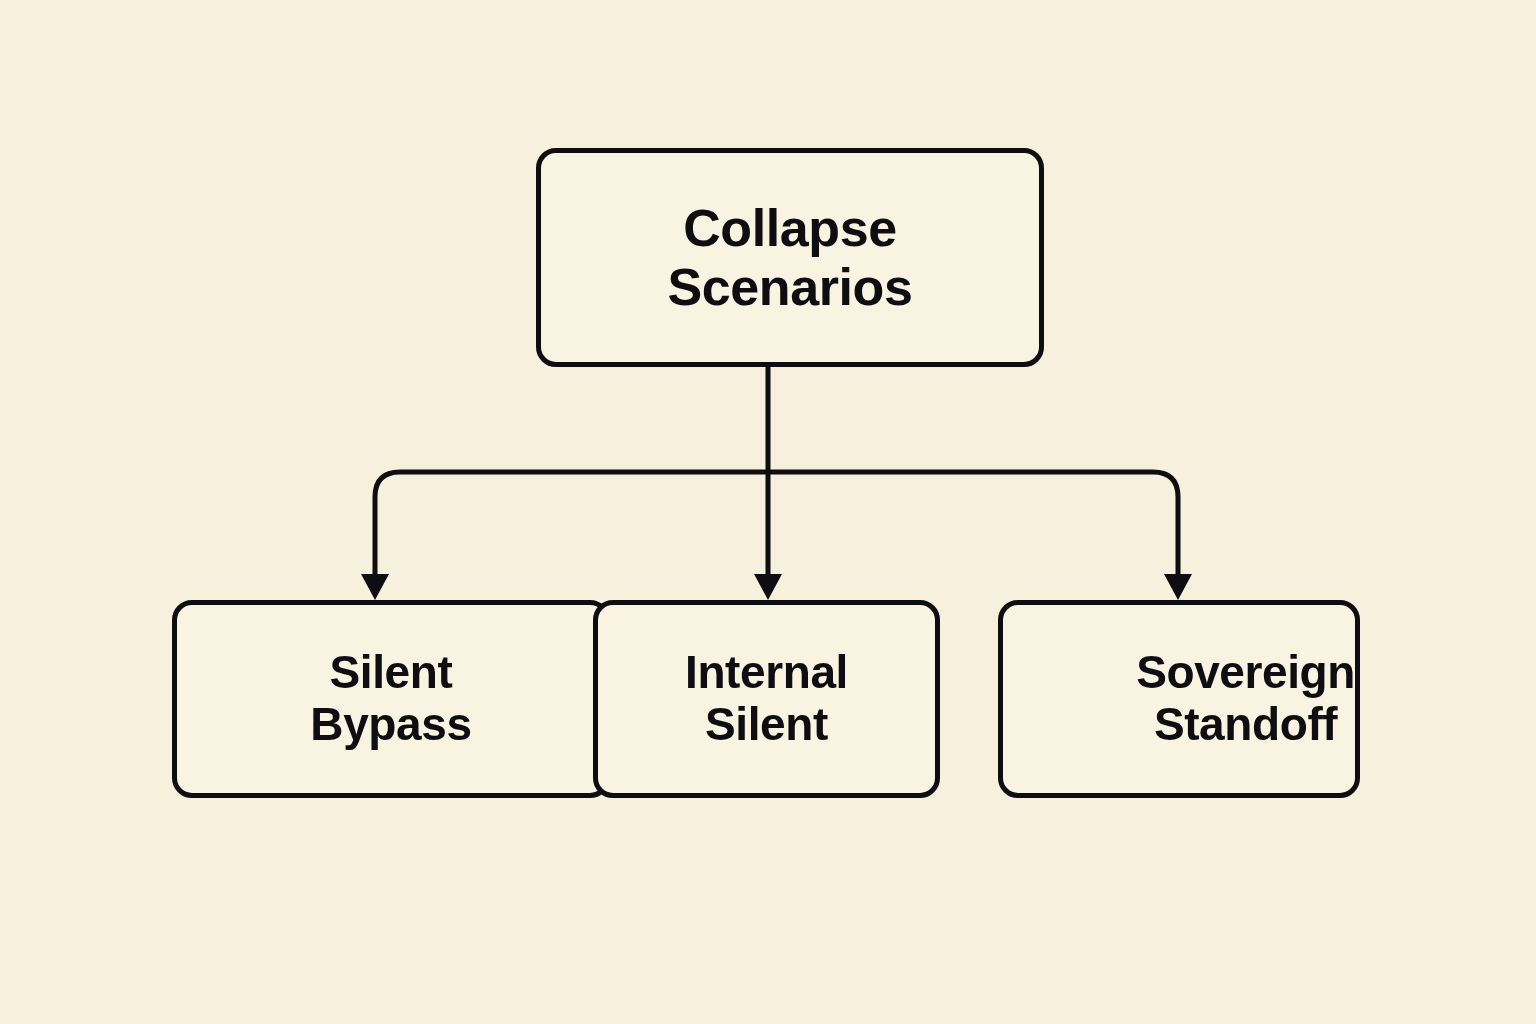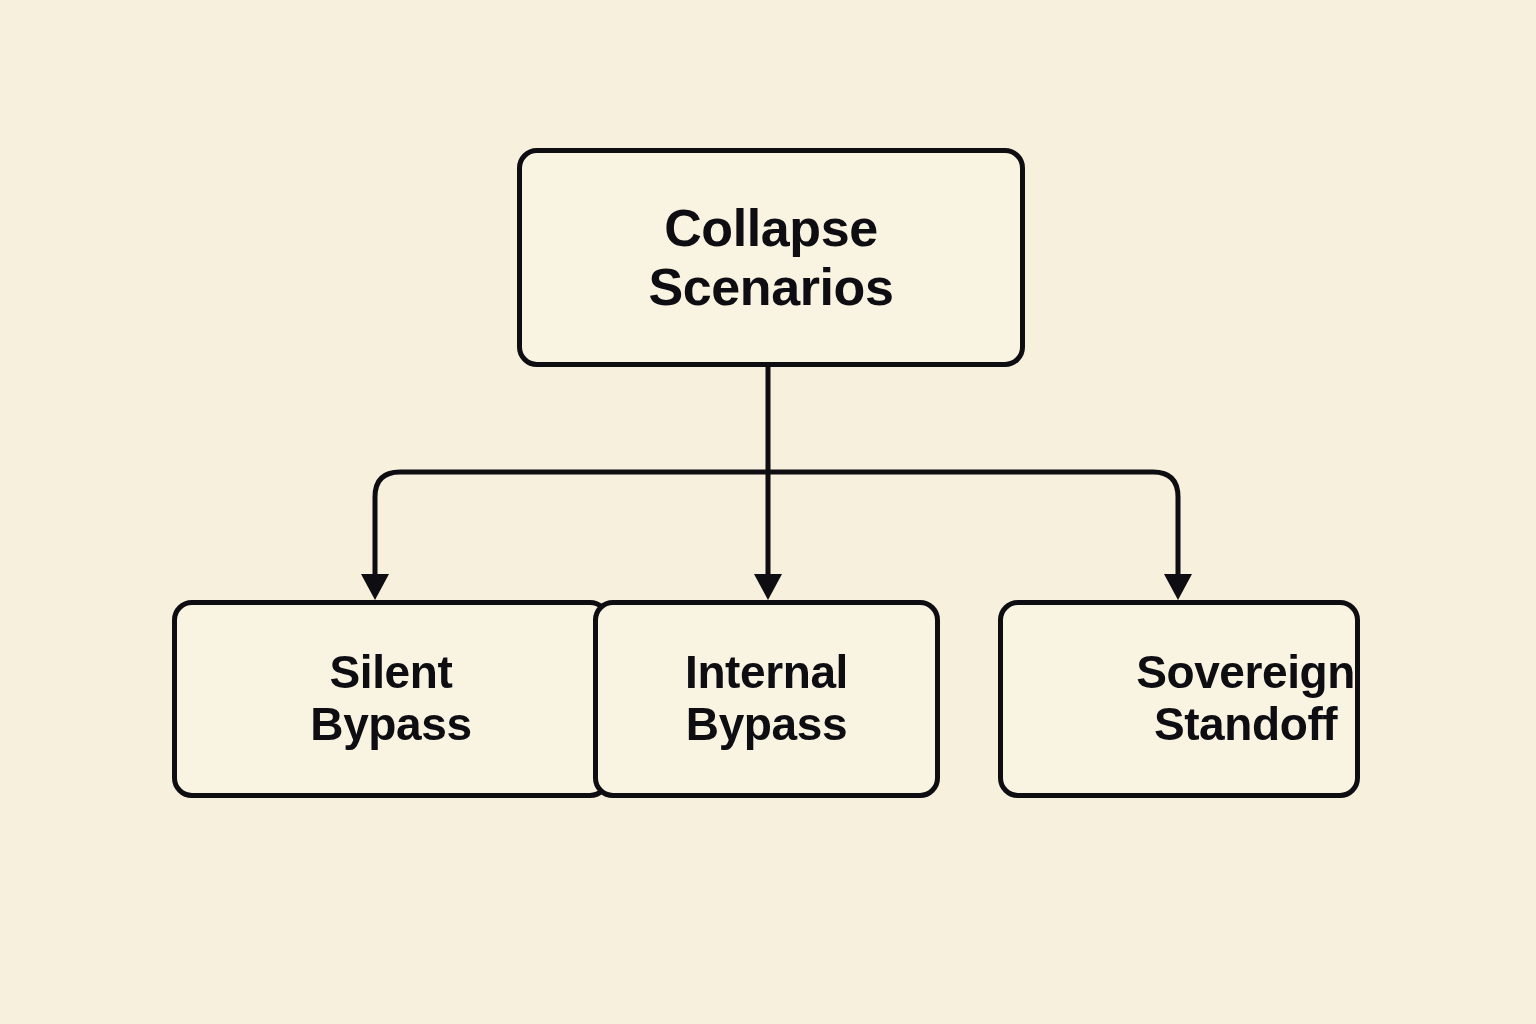--- a/index.html
+++ b/index.html
@@ -40,21 +40,21 @@
     text-align: center;
   }
   .node-label {
     font-weight: 700;
     color: #0d0d12;
     letter-spacing: -0.4px;
     line-height: 1.12;
     white-space: pre-line;
   }
   #node-root {
-    left: 517px;
+    left: 536px;
     top: 148px;
     width: 508px;
     height: 219px;
   }
   #node-root .node-label {
     font-size: 52px;
   }
   .node-child {
     top: 600px;
     height: 198px;
@@ -101,21 +101,21 @@
 Scenarios</span>
   </div>
 
   <div class="node node-child" id="node-silent-bypass">
     <span class="node-label">Silent
 Bypass</span>
   </div>
 
   <div class="node node-child" id="node-internal-break">
     <span class="node-label">Internal
-Bypass</span>
+Silent</span>
   </div>
 
   <div class="node node-child" id="node-sovereign-standoff">
     <span class="node-label">Sovereign
 Standoff</span>
   </div>
 
 </div>
 
 </body></html>

